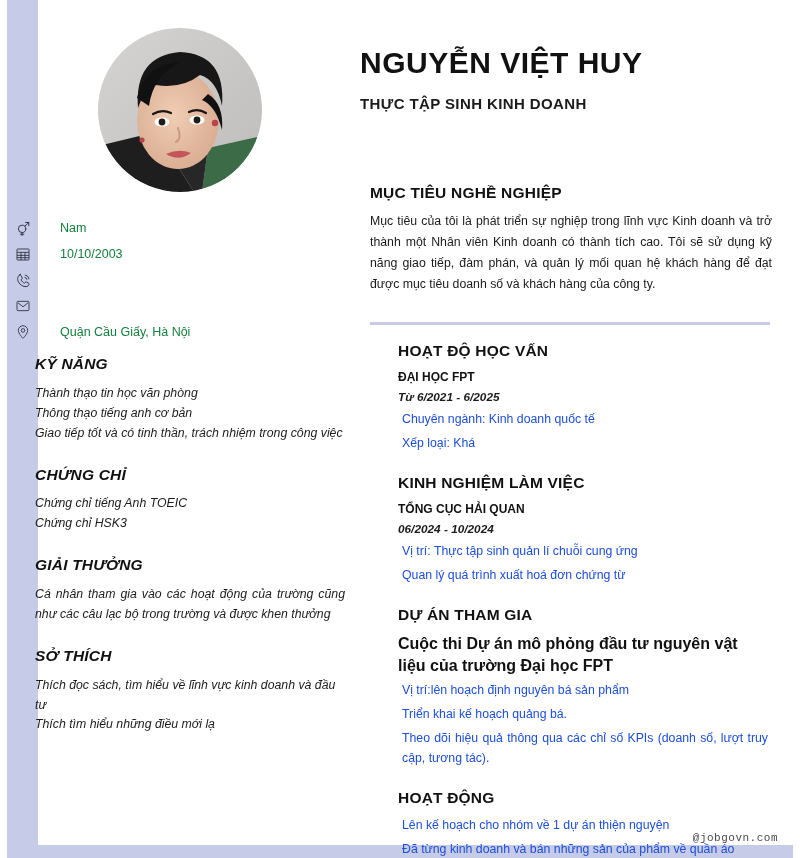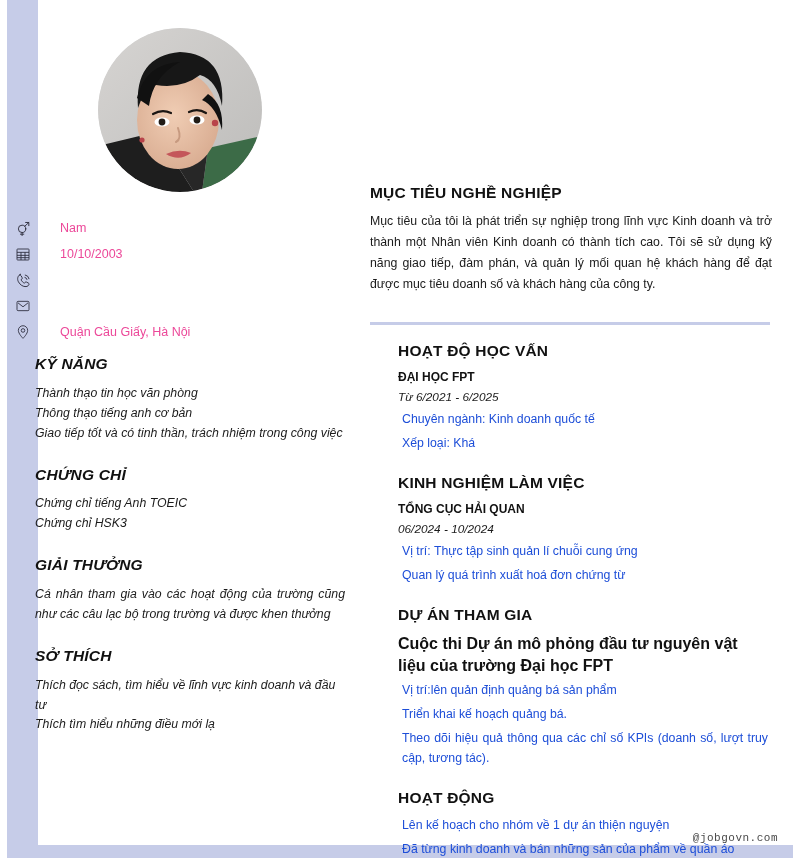--- a/index.html
+++ b/index.html
@@ -38,21 +38,21 @@
     color:#111;margin:0;line-height:1.12;
   }
   .job-title{
     font-size:15px;font-weight:bold;letter-spacing:.4px;
     color:#1b1b1b;margin:15px 0 0 0;line-height:1.2;
   }
 
   
   .contact{position:absolute;left:60px;top:215px;width:280px;}
   .contact-row{height:26px;display:flex;align-items:center;}
-  .contact-val{font-size:12.5px;color:#ec4899;line-height:1.2;}
+  .contact-val{font-size:12.5px;color:#15803d;line-height:1.2;}
 
   .icon-col{position:absolute;left:12px;top:215px;width:22px;}
   .icon-slot{height:26px;display:flex;align-items:center;justify-content:center;}
   .icon-slot svg{display:block;}
 
   
   .left-col{position:absolute;left:35px;top:355px;width:310px;}
   .l-sect{margin-bottom:22px;font-style:italic;}
   .l-head{
     font-size:15.5px;font-weight:bold;letter-spacing:.2px;
@@ -76,21 +76,21 @@
     position:absolute;left:370px;top:322px;width:400px;height:3px;
     background:#c6cce8;
   }
 
   .right-col{position:absolute;left:398px;top:342px;width:374px;}
   .r-sect{margin-bottom:20px;}
   .r-org{
     font-size:12px;font-weight:bold;color:#111;margin:0 0 4px 0;line-height:1.35;
   }
   .r-date{
-    font-size:11.8px;font-style:italic;color:#1b1b1b;margin:0 0 4px 0;line-height:1.45;
+    font-size:11.8px;font-style:italic;color:#1b1b1b;margin:0 0 4px 0;line-height:1.45;font-weight:bold;
   }
   .r-line{
     font-size:12.3px;color:#1d4ed8;line-height:1.62;margin:4px;
   }
   .r-line.just{text-align:justify;}
   .r-proj-title{
     font-size:16px;font-weight:bold;color:#111;margin:0 12px 4px 0;line-height:1.4;
   }
 
   
@@ -139,20 +139,24 @@
         <path d="M55 86 q9 -5 18 -1" stroke="#1a1512" stroke-width="2.2" fill="none" stroke-linecap="round"></path>
         <path d="M91 84 q9 -4 17 1" stroke="#1a1512" stroke-width="2.2" fill="none" stroke-linecap="round"></path>
         <path d="M80 100 q4 11 -2 14" stroke="#c79a80" stroke-width="2" fill="none" stroke-linecap="round"></path>
         <path d="M68 126 q13 -6 25 -1 q-12 9 -25 1 Z" fill="#c4565a"></path>
         <circle cx="117" cy="95" r="3.2" fill="#b8434a"></circle>
         <circle cx="44" cy="112" r="2.6" fill="#b8434a"></circle>
       </g>
     </svg>
   </div>
 
+  <div class="header">
+    <h1 class="full-name">NGUYỄN VIỆT HUY</h1>
+    <h2 class="job-title">THỰC TẬP SINH KINH DOANH</h2>
+  </div>
 
   <div class="icon-col">
     <div class="icon-slot">
       <svg width="17" height="17" viewBox="0 0 24 24" fill="none" stroke="#2a2a3a" stroke-width="1.3" stroke-linecap="round">
         <circle cx="10" cy="12.5" r="5.2"></circle>
         <line x1="13.8" y1="8.8" x2="19.5" y2="3.5"></line>
         <polyline points="15,3.5 19.5,3.5 19.5,8"></polyline>
         <line x1="10" y1="17.7" x2="10" y2="22"></line>
         <line x1="7.6" y1="20" x2="12.4" y2="20"></line>
       </svg>
@@ -255,21 +259,21 @@
       <h3 class="r-head">KINH NGHIỆM LÀM VIỆC</h3>
       <p class="r-org">TỔNG CỤC HẢI QUAN</p>
       <p class="r-date">06/2024 - 10/2024</p>
       <p class="r-line">Vị trí: Thực tập sinh quản lí chuỗi cung ứng</p>
       <p class="r-line">Quan lý quá trình xuất hoá đơn chứng từ</p>
     </div>
 
     <div class="r-sect">
       <h3 class="r-head">DỰ ÁN THAM GIA</h3>
       <p class="r-proj-title">Cuộc thi Dự án mô phỏng đầu tư nguyên vật liệu của trường Đại học FPT</p>
-      <p class="r-line">Vị trí:lên quản định quảng bá sản phẩm</p>
+      <p class="r-line">Vị trí:lên hoạch định nguyên bá sản phẩm</p>
       <p class="r-line">Triển khai kế hoạch quảng bá.</p>
       <p class="r-line just">Theo dõi hiệu quả thông qua các chỉ số KPIs (doanh số, lượt truy cập, tương tác).</p>
     </div>
 
     <div class="r-sect">
       <h3 class="r-head">HOẠT ĐỘNG</h3>
       <p class="r-line">Lên kế hoạch cho nhóm về 1 dự án thiện nguyện</p>
       <p class="r-line">Đã từng kinh doanh và bán những sản của phẩm về quần áo</p>
     </div>
 

